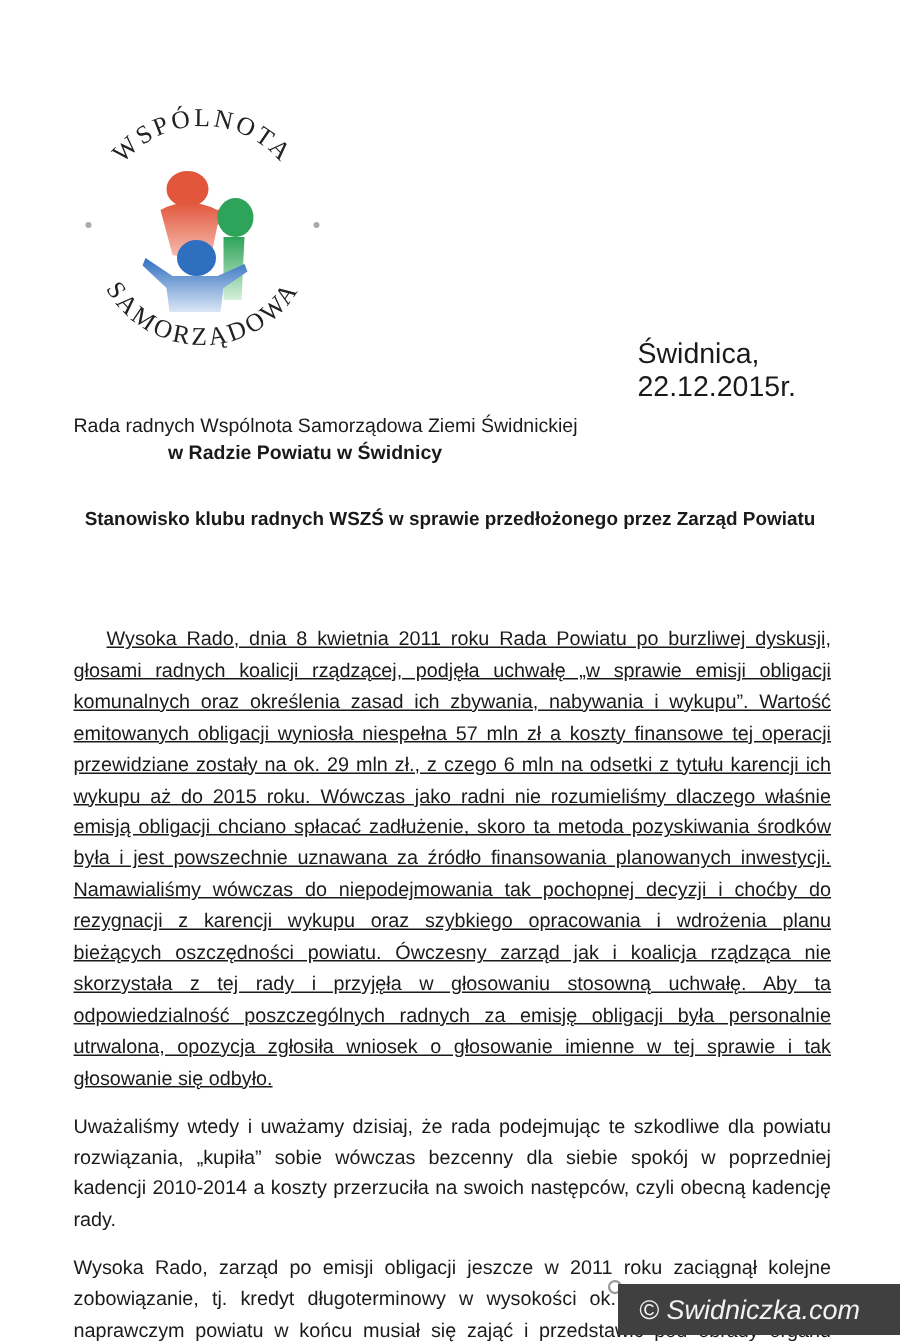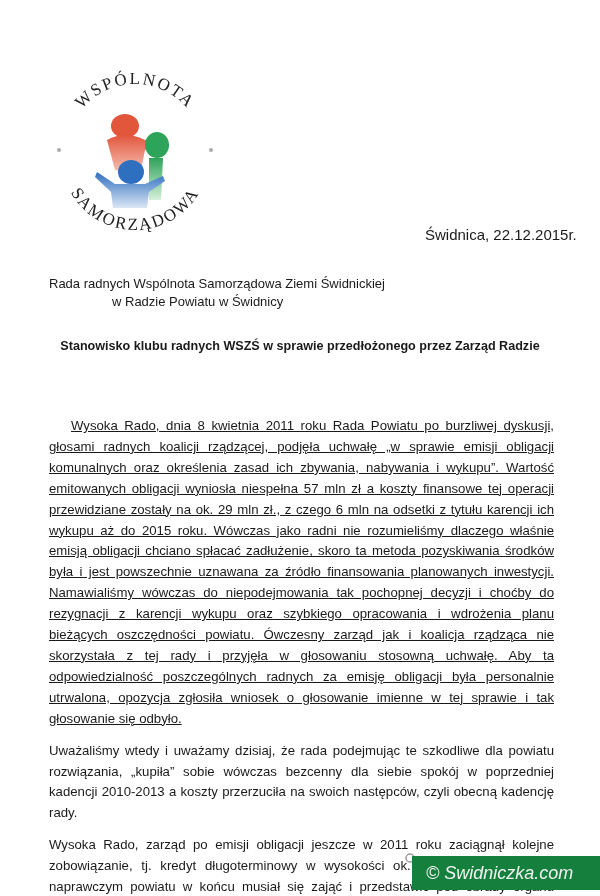--- a/index.html
+++ b/index.html
@@ -1,29 +1,29 @@
 <!DOCTYPE html>
 <html><head>
   <meta charset="utf-8">
   <style>
     html, body { margin: 0; padding: 0; background: #ffffff; }
     body { width: 600px; height: 896px; position: relative; overflow: hidden;
            font-family: "Liberation Sans", sans-serif; color: #1a1a1a; }
     .logo { position: absolute; left: 45px; top: 60px; width: 180px; height: 180px; }
-    .date { position: absolute; left: 425px; top: 226px; font-size: 15px; }
+    .date { position: absolute; left: 425px; top: 226px; font-size: 19px; }
     .sender { position: absolute; left: 49px; top: 275px; font-size: 13px; line-height: 18px; }
-    .sender .l2 { padding-left: 63px; }
+    .sender .l2 { padding-left: 63px; font-weight: bold; }
     .title { position: absolute; left: 40px; top: 338px; width: 520px; text-align: center;
              font-weight: bold; font-size: 12.6px; line-height: 17px; }
     .body { position: absolute; left: 49px; top: 416px; width: 505px; font-size: 13.2px;
             line-height: 20.9px; text-align: justify; }
     .body p { margin: 0 0 11px 0; }
     .body p.indent { text-indent: 22px; text-decoration: underline; }
     .wm { position: absolute; left: 412px; top: 856px; width: 188px; height: 34px;
-          background: #15803d; color: #f2f2f2; font-style: italic; font-size: 18px;
+          background: #404040; color: #f2f2f2; font-style: italic; font-size: 18px;
           line-height: 34px; padding-left: 14px; box-sizing: border-box; }
     .zoom-ic { position: absolute; left: 404px; top: 852px; width: 14px; height: 14px; }
   </style>
 </head>
 <body>
 
 <div class="logo">
   <svg width="180" height="180" viewBox="0 0 180 180">
     <defs>
       <path id="arcTop" d="M 22 92 A 68 68 0 0 1 158 92"></path>
@@ -65,26 +65,26 @@
 </div>
 
 <div class="date">Świdnica, 22.12.2015r.</div>
 
 <div class="sender">
   <div>Rada radnych Wspólnota Samorządowa  Ziemi Świdnickiej</div>
   <div class="l2">w Radzie Powiatu w Świdnicy</div>
 </div>
 
 <div class="title">
-  <div>Stanowisko klubu radnych WSZŚ w sprawie przedłożonego przez Zarząd Radzie</div>
+  <div>Stanowisko klubu radnych WSZŚ w sprawie przedłożonego przez Zarząd Powiatu</div>
 </div>
 
 <div class="body">
   <p class="indent">Wysoka Rado, dnia 8 kwietnia 2011 roku Rada Powiatu po burzliwej dyskusji, głosami radnych koalicji rządzącej, podjęła uchwałę „w sprawie emisji obligacji komunalnych oraz określenia zasad ich zbywania, nabywania i wykupu”. Wartość emitowanych obligacji wyniosła niespełna 57 mln zł a koszty finansowe tej operacji przewidziane zostały na ok. 29 mln zł., z czego 6 mln na odsetki z tytułu karencji ich wykupu aż do 2015 roku. Wówczas jako radni nie rozumieliśmy dlaczego właśnie emisją obligacji  chciano spłacać zadłużenie, skoro ta metoda pozyskiwania środków była i jest  powszechnie uznawana za źródło finansowania planowanych inwestycji. Namawialiśmy wówczas do niepodejmowania tak pochopnej decyzji i choćby do rezygnacji z karencji wykupu oraz szybkiego opracowania i wdrożenia planu bieżących oszczędności powiatu. Ówczesny zarząd jak i koalicja rządząca nie skorzystała z tej rady i przyjęła w głosowaniu stosowną uchwałę. Aby ta odpowiedzialność poszczególnych radnych za emisję obligacji była personalnie utrwalona, opozycja zgłosiła wniosek o głosowanie imienne w tej sprawie i tak głosowanie się odbyło.</p>
-  <p>Uważaliśmy wtedy i uważamy dzisiaj, że rada podejmując te szkodliwe dla powiatu rozwiązania, „kupiła” sobie wówczas bezcenny dla siebie spokój w poprzedniej kadencji 2010-2013 a koszty przerzuciła na swoich następców, czyli obecną kadencję rady.</p>
+  <p>Uważaliśmy wtedy i uważamy dzisiaj, że rada podejmując te szkodliwe dla powiatu rozwiązania, „kupiła” sobie wówczas bezcenny dla siebie spokój w poprzedniej kadencji 2010-2014 a koszty przerzuciła na swoich następców, czyli obecną kadencję rady.</p>
   <p>Wysoka Rado, zarząd po emisji obligacji jeszcze w 2011 roku zaciągnął kolejne zobowiązanie, tj. kredyt długoterminowy w wysokości ok. 10 mln zł, a  planem naprawczym powiatu w końcu musiał się zająć i przedstawić pod obrady organu stanowiącego dopiero pod koniec 2014 rok czyli na końcu swojej kadencji, opracowując go jedynie na lata 2015-2016. Plan zresztą wg naszej oceny był niewystarczający i nie objął kompleksowo wszystkich dziedzin</p>
 </div>
 
 <svg class="zoom-ic" viewBox="0 0 14 14">
   <circle cx="6" cy="6" r="4" fill="none" stroke="#999" stroke-width="1.5"></circle>
   <line x1="9" y1="9" x2="13" y2="13" stroke="#999" stroke-width="1.5"></line>
 </svg>
 <div class="wm">© Swidniczka.com</div>
 
 </body></html>

